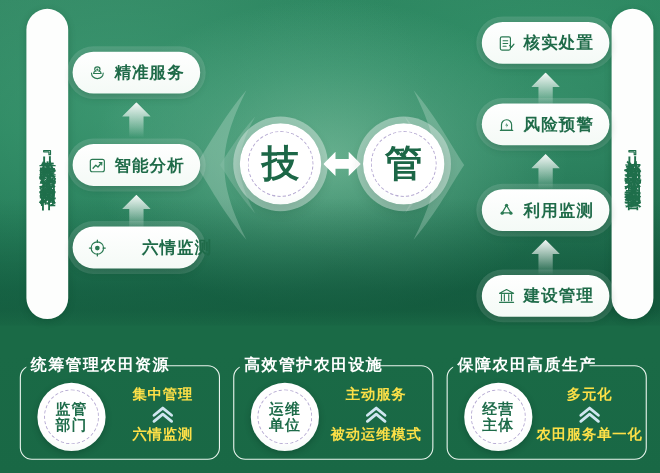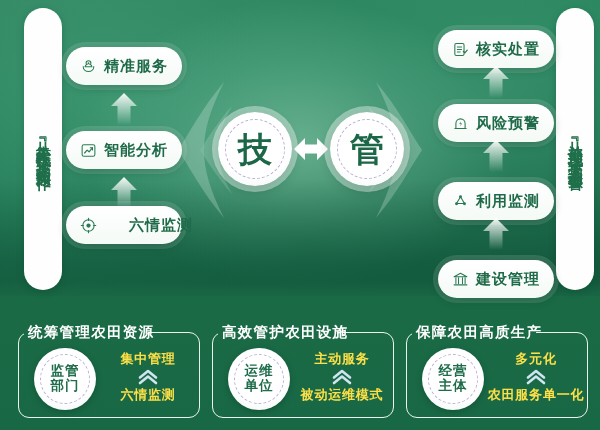--- a/index.html
+++ b/index.html
@@ -61,21 +61,21 @@
     display:flex;align-items:center;gap:7px;padding:0 14px;
     box-sizing:border-box;
   }
   .pill .label{
     font-size:15px;font-weight:700;color:#1f6b49;letter-spacing:1px;
     white-space:nowrap;
     font-family:"DejaVu Sans","Liberation Sans",sans-serif;
   }
   .pill .ico{width:17px;height:17px;flex:0 0 17px;display:block;}
   .pill.left-col{left:66px;width:116px;}
-  .pill.right-col{left:438px;width:116px;margin-top:10px;}
+  .pill.right-col{left:438px;width:116px;}
   
   .uparrow{position:absolute;width:26px;height:32px;}
   .uparrow svg{display:block;}
   
   .coin{
     position:absolute;width:74px;height:74px;border-radius:50%;
     background:radial-gradient(circle at 50% 38%,#ffffff 62%,#eef6f1 100%);
     box-shadow:0 0 0 6px rgba(255,255,255,.38), 0 4px 12px rgba(0,55,32,.32);
     display:flex;align-items:center;justify-content:center;
   }
@@ -108,21 +108,21 @@
   .panel .circle{
     position:absolute;left:16px;top:26px;width:62px;height:62px;border-radius:50%;
     background:radial-gradient(circle at 50% 38%,#ffffff 60%,#edf5f0 100%);
     box-shadow:0 2px 6px rgba(0,40,25,.30);
     display:flex;align-items:center;justify-content:center;
   }
   .panel .circle .ring2{position:absolute;inset:6px;border-radius:50%;border:1px dashed #b9aed4;}
   .panel .circle .ctext{
     position:relative;font-size:13.5px;font-weight:700;color:#1e6c4a;
     line-height:15px;text-align:right;letter-spacing:1px;
-    font-family:Liberation Mono, monospace;
+    font-family:Liberation Serif, serif;
   }
   .panel .rightcol{
     position:absolute;left:84px;top:28px;width:92px;
     display:flex;flex-direction:column;align-items:center;gap:1px;
   }
   .panel .rc-top,.panel .rc-bot{
     font-size:13px;font-weight:700;color:#fde047;letter-spacing:.8px;white-space:nowrap;
     font-family:"DejaVu Sans","Liberation Sans",sans-serif;
   }
   .panel .chev{width:22px;height:16px;}

